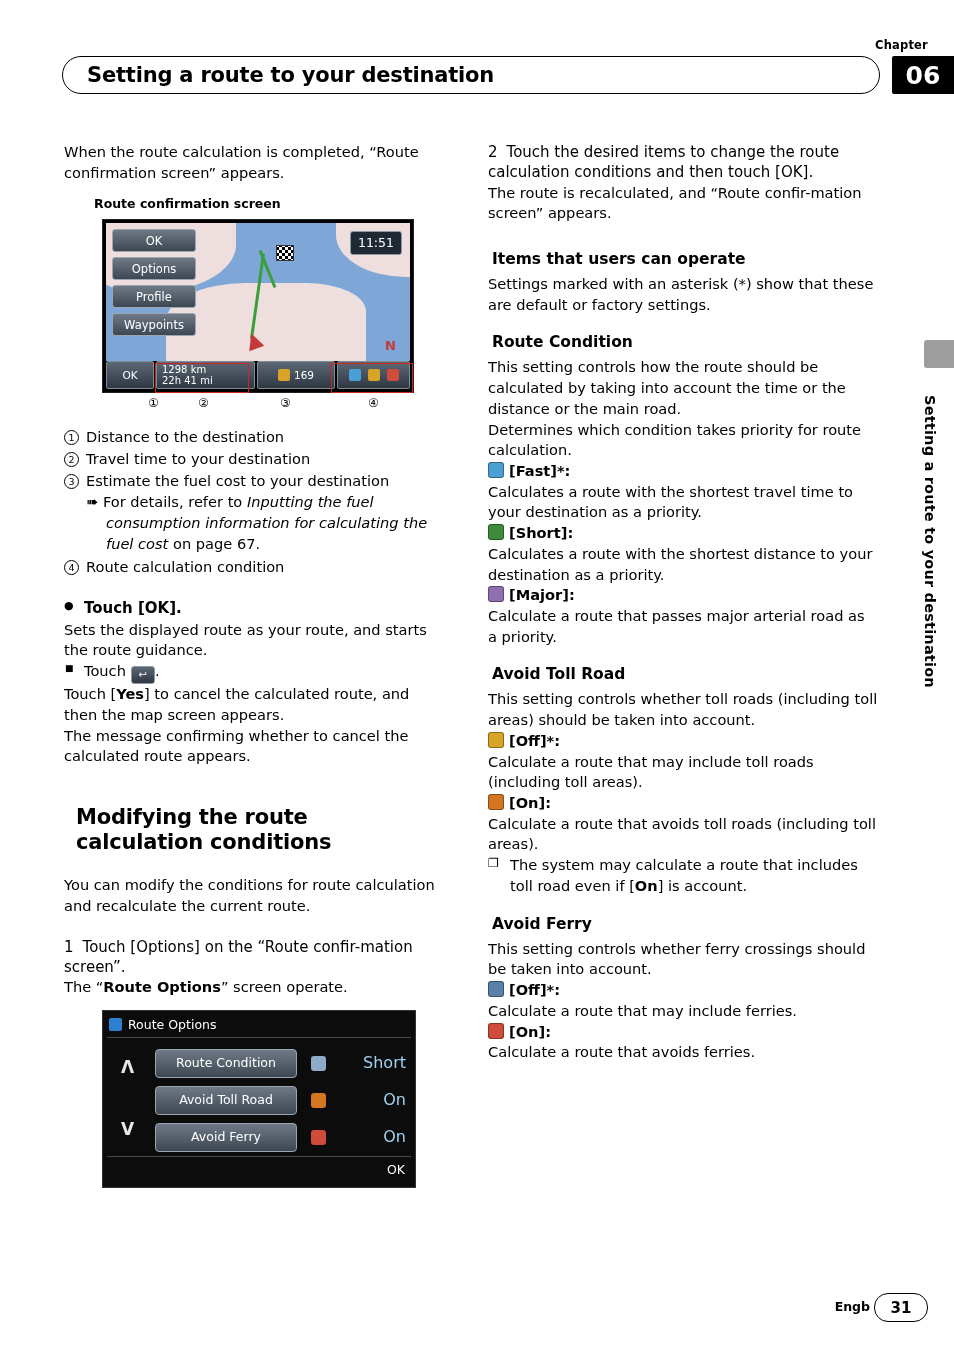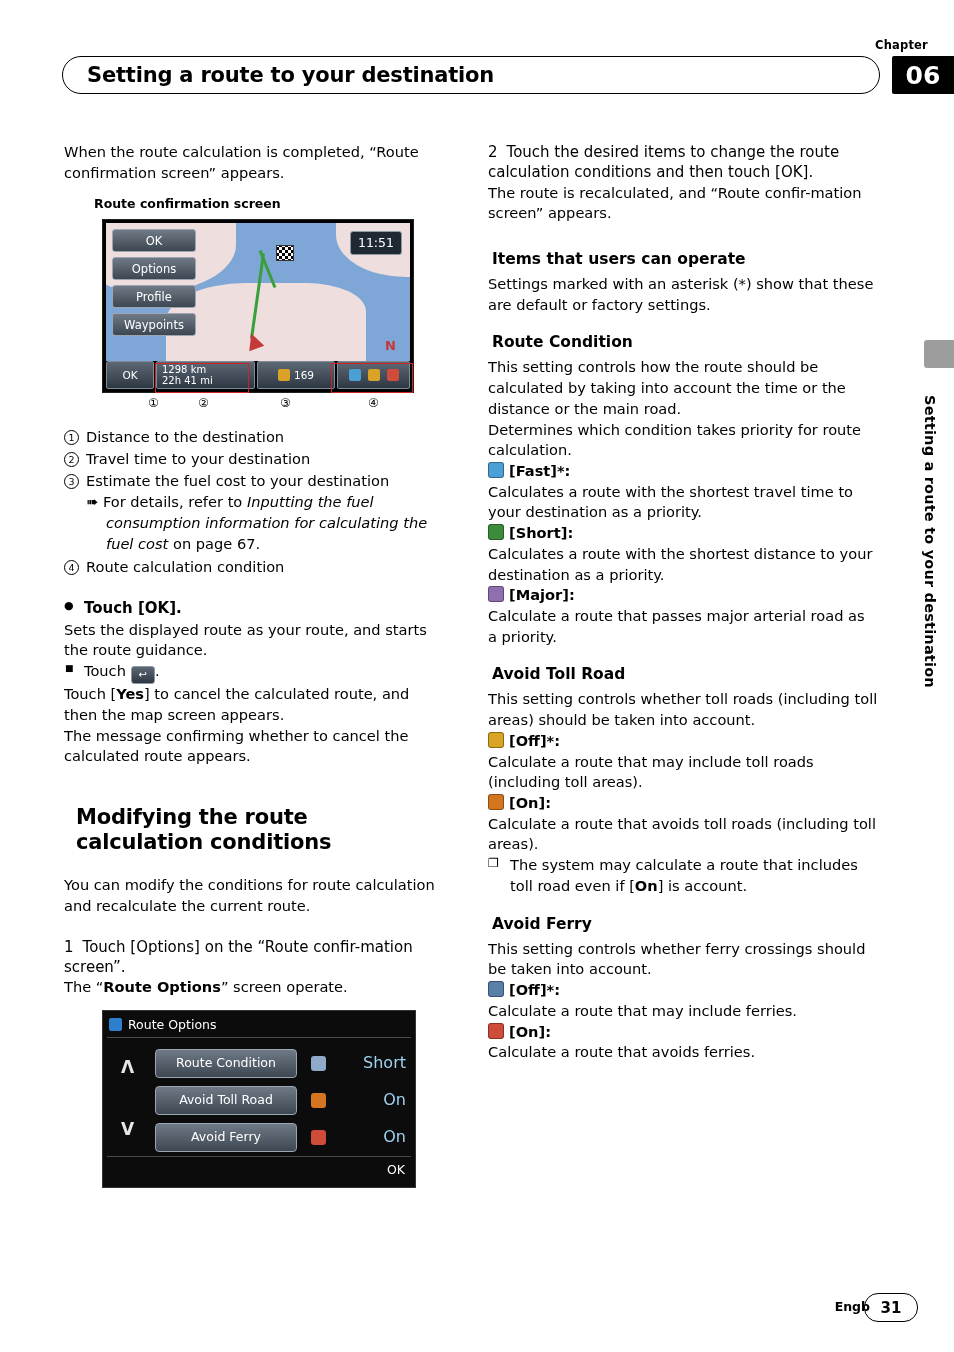--- a/index.html
+++ b/index.html
@@ -425,21 +425,21 @@
   
   .footer-lang {
     position: absolute;
     right: 84px;
     bottom: 38px;
     font-size: 12.5px;
     font-weight: bold;
   }
   .footer-page {
     position: absolute;
-    right: 36px;
+    right: 26px;
     bottom: 30px;
     width: 52px;
     height: 27px;
     border: 1.6px solid #000;
     border-radius: 14px;
     display: flex;
     align-items: center;
     justify-content: center;
     font-size: 15px;
     font-weight: bold;

